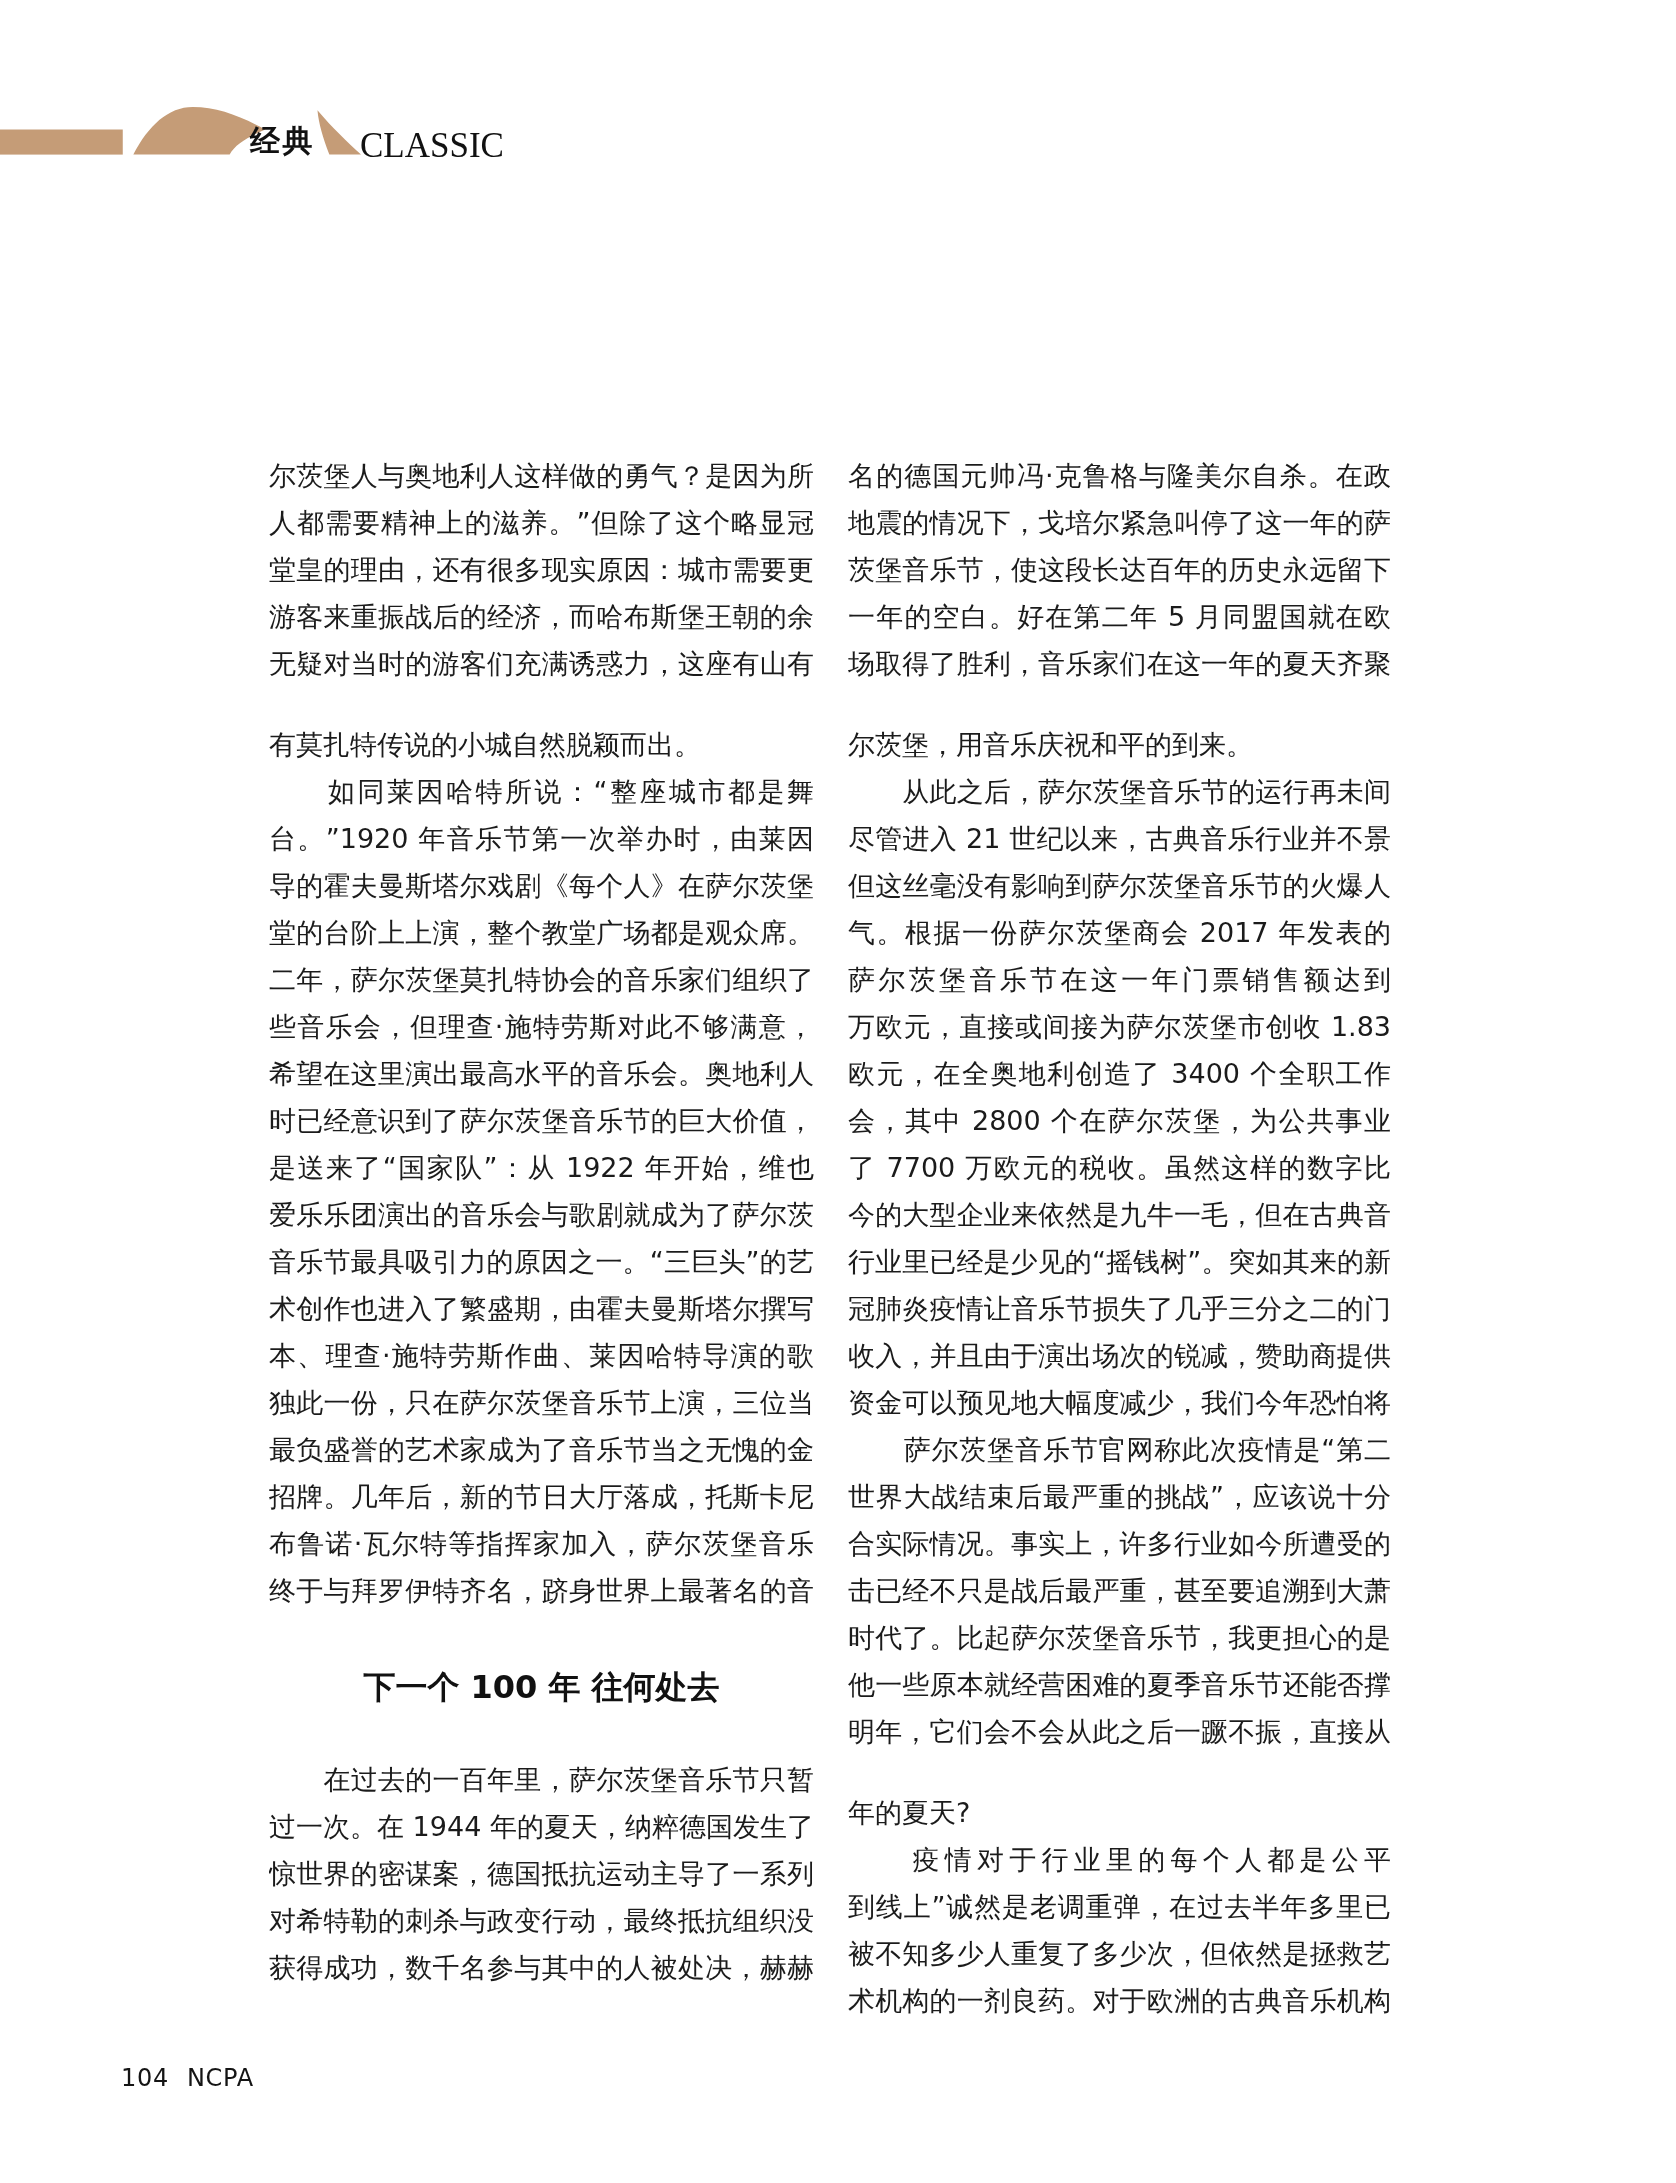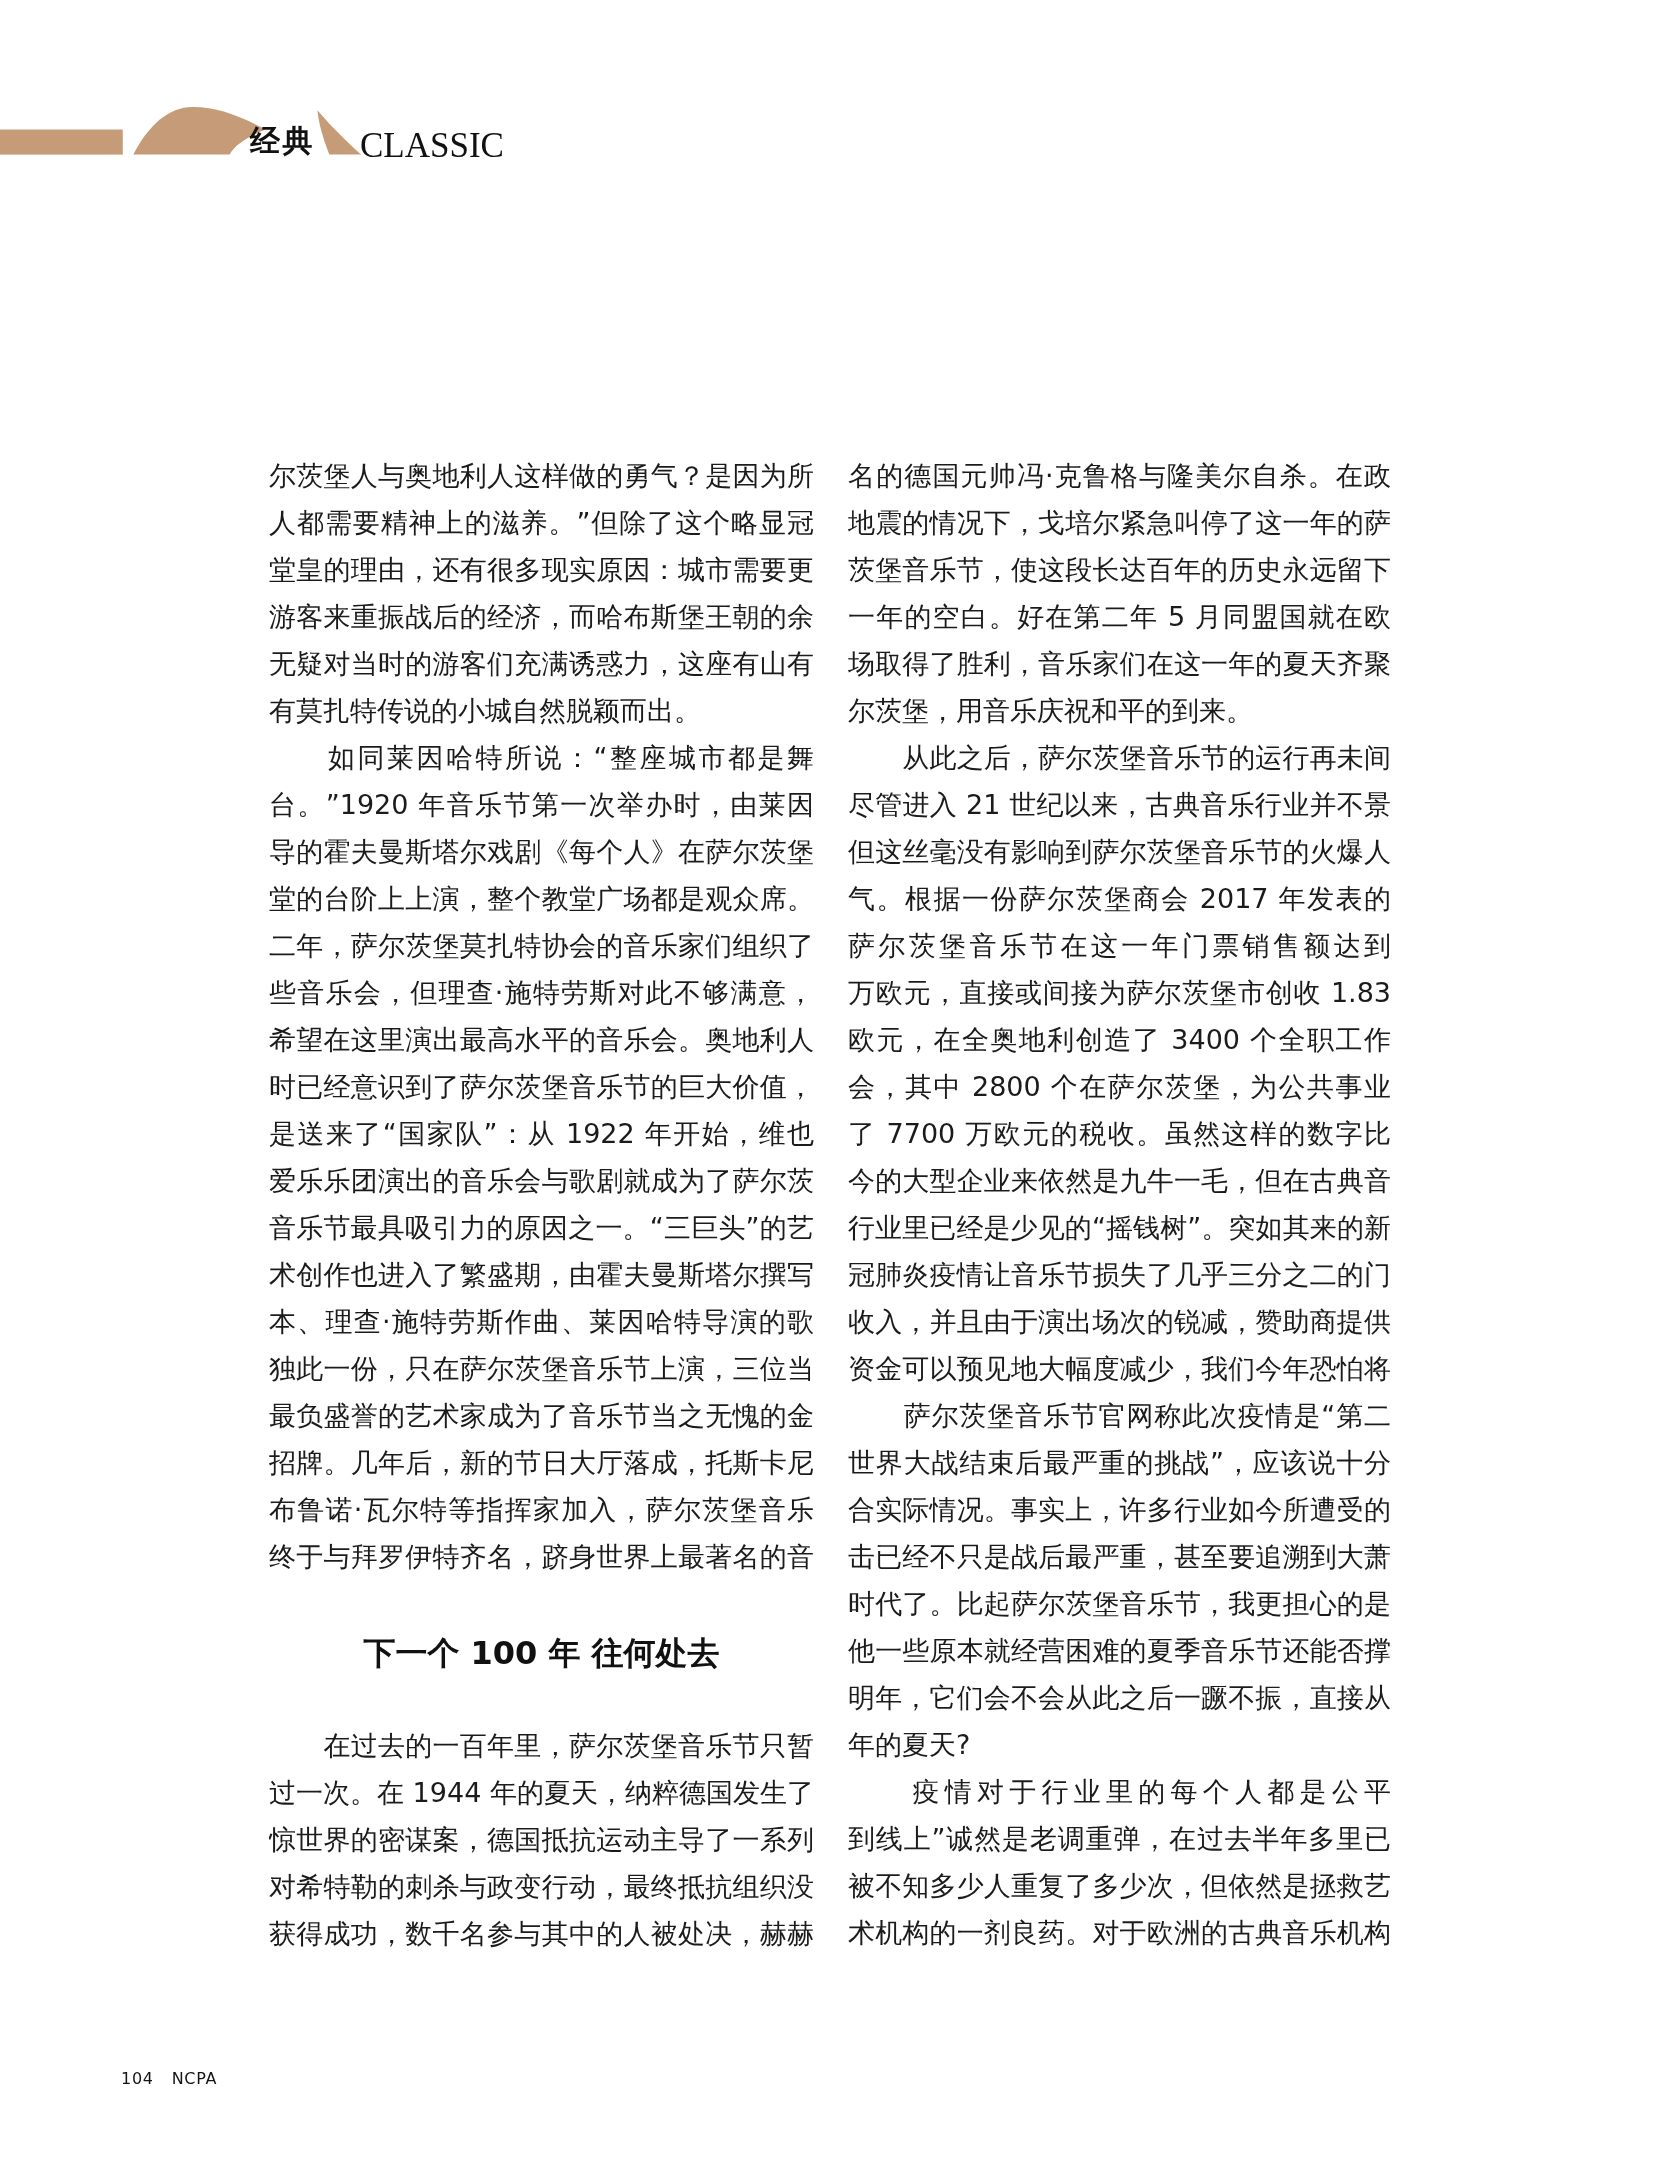--- a/index.html
+++ b/index.html
@@ -52,39 +52,39 @@
   #left-column  { left: 269px;  width: 545px; }
   #right-column { left: 848px; width: 543px; }
 
   .para { margin: 0; }
   .line {
     height: 47px;
     overflow: hidden;
     text-align: justify;
     text-align-last: justify;
   }
-  .line.para-end { text-align-last: left; }
+  .line.para-end { text-align-last: left; margin-top: 34px; }
 
   .section-heading {
     margin: 57px 0 53px 0;
     font-size: 32px;
     line-height: 32px;
     font-weight: 700;
     color: #111111;
     text-align: center;
   }
 
   
   #footer {
     position: absolute;
     left: 121px;
     top: 2064px;
     display: flex;
     gap: 18px;
-    font-size: 16px;
+    font-size: 24px;
     line-height: 29px;
     color: #141414;
     letter-spacing: 0.7px;
   }
 </style>
 </head>
 <body>
 
 <div id="page">
 

